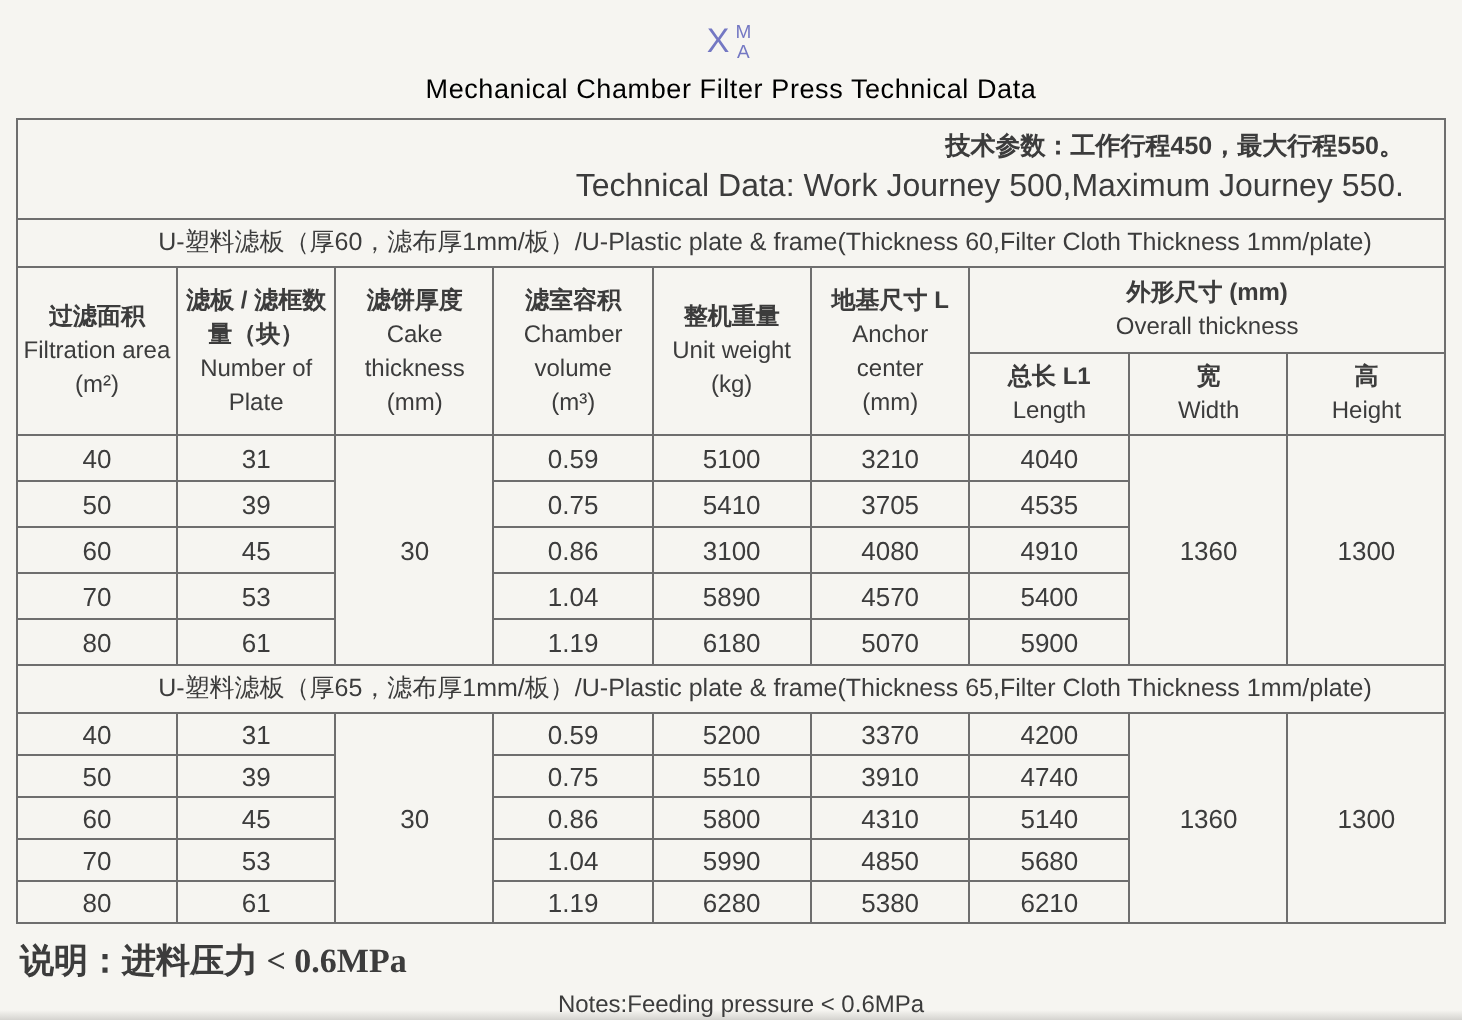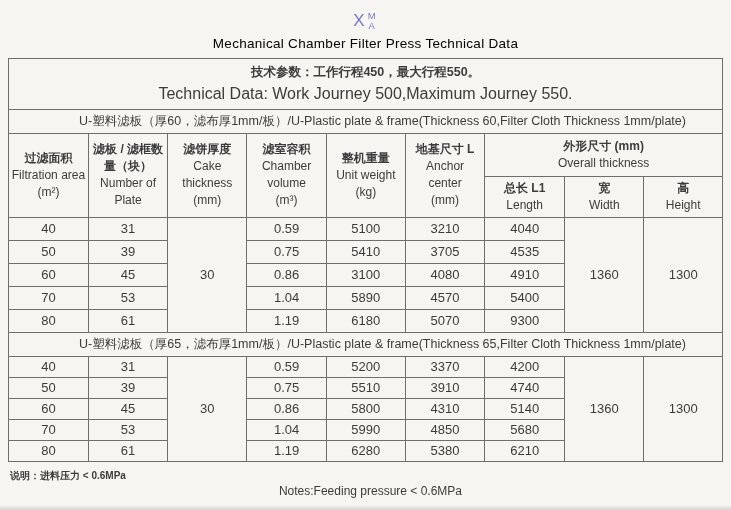--- a/index.html
+++ b/index.html
@@ -45,22 +45,22 @@
   td,th{
     border:1px solid #6e6e6e;
     text-align:center;
     vertical-align:middle;
     padding:0;
     font-weight:400;
     color:#3c3c3c;
   }
   .zh{font-weight:600;}
   tr.tech td{
-    text-align:center;
-    padding:4px 0;
+    text-align:right;
+    padding:4px 20px;
     height:36px;
   }
   tr.tech .zh{font-size:12.5px;line-height:1.45;}
   tr.tech .en{font-size:16px;line-height:1.45;}
   tr.sec td{
     height:23px;
     font-size:12.5px;
     padding-left:34px;
   }
   tr.hdr th{
@@ -69,21 +69,21 @@
     font-weight:400;
   }
   tr.hdr-top th{height:42px;}
   tr.hdr-sub th{height:40px;}
   td.num{font-size:13px;}
   tr.d1 td{height:22px;}
   tr.d2 td{height:20px;}
   .notes{
     margin:7px 0 0 10px;
   }
-  .notes .zh{font-size:10px;line-height:1.45;}
+  .notes .zh{font-size:17px;line-height:1.45;font-family:Liberation Serif, serif;}
   .notes .en{font-size:12px;line-height:1.45;text-align:center;}
   .scan-shadow{
     position:absolute;left:0;right:0;bottom:0;height:5px;
     background:linear-gradient(to bottom, rgba(60,60,55,0), rgba(60,60,55,0.18));
     pointer-events:none;
   }
 </style>
 </head>
 <body>
 
@@ -210,21 +210,21 @@
         <td class="num">5890</td>
         <td class="num">4570</td>
         <td class="num">5400</td>
       </tr>
       <tr class="d1">
         <td class="num">80</td>
         <td class="num">61</td>
         <td class="num">1.19</td>
         <td class="num">6180</td>
         <td class="num">5070</td>
-        <td class="num">9300</td>
+        <td class="num">5900</td>
       </tr>
 
       <tr class="sec">
         <td colspan="9">U-塑料滤板（厚65，滤布厚1mm/板）/U-Plastic plate &amp; frame(Thickness 65,Filter Cloth Thickness 1mm/plate)</td>
       </tr>
 
       <tr class="d2">
         <td class="num">40</td>
         <td class="num">31</td>
         <td class="num" rowspan="5">30</td>

